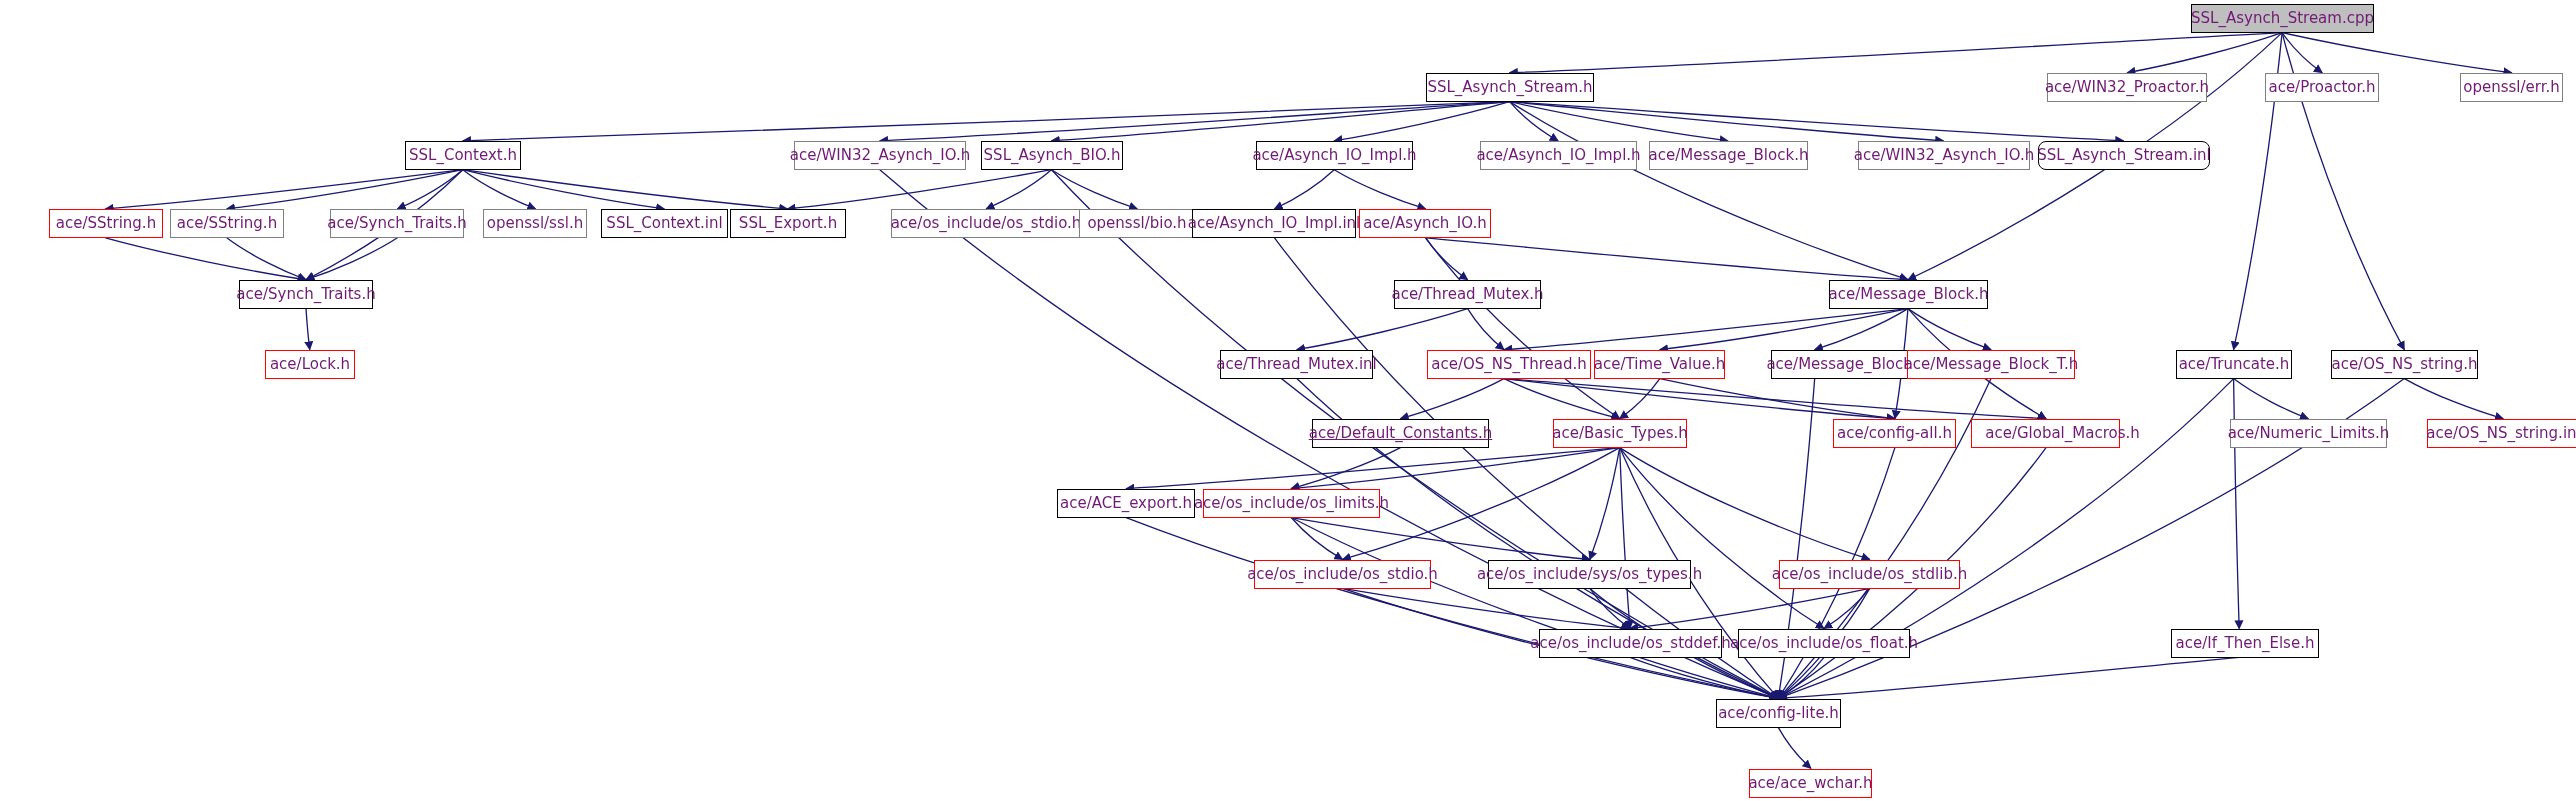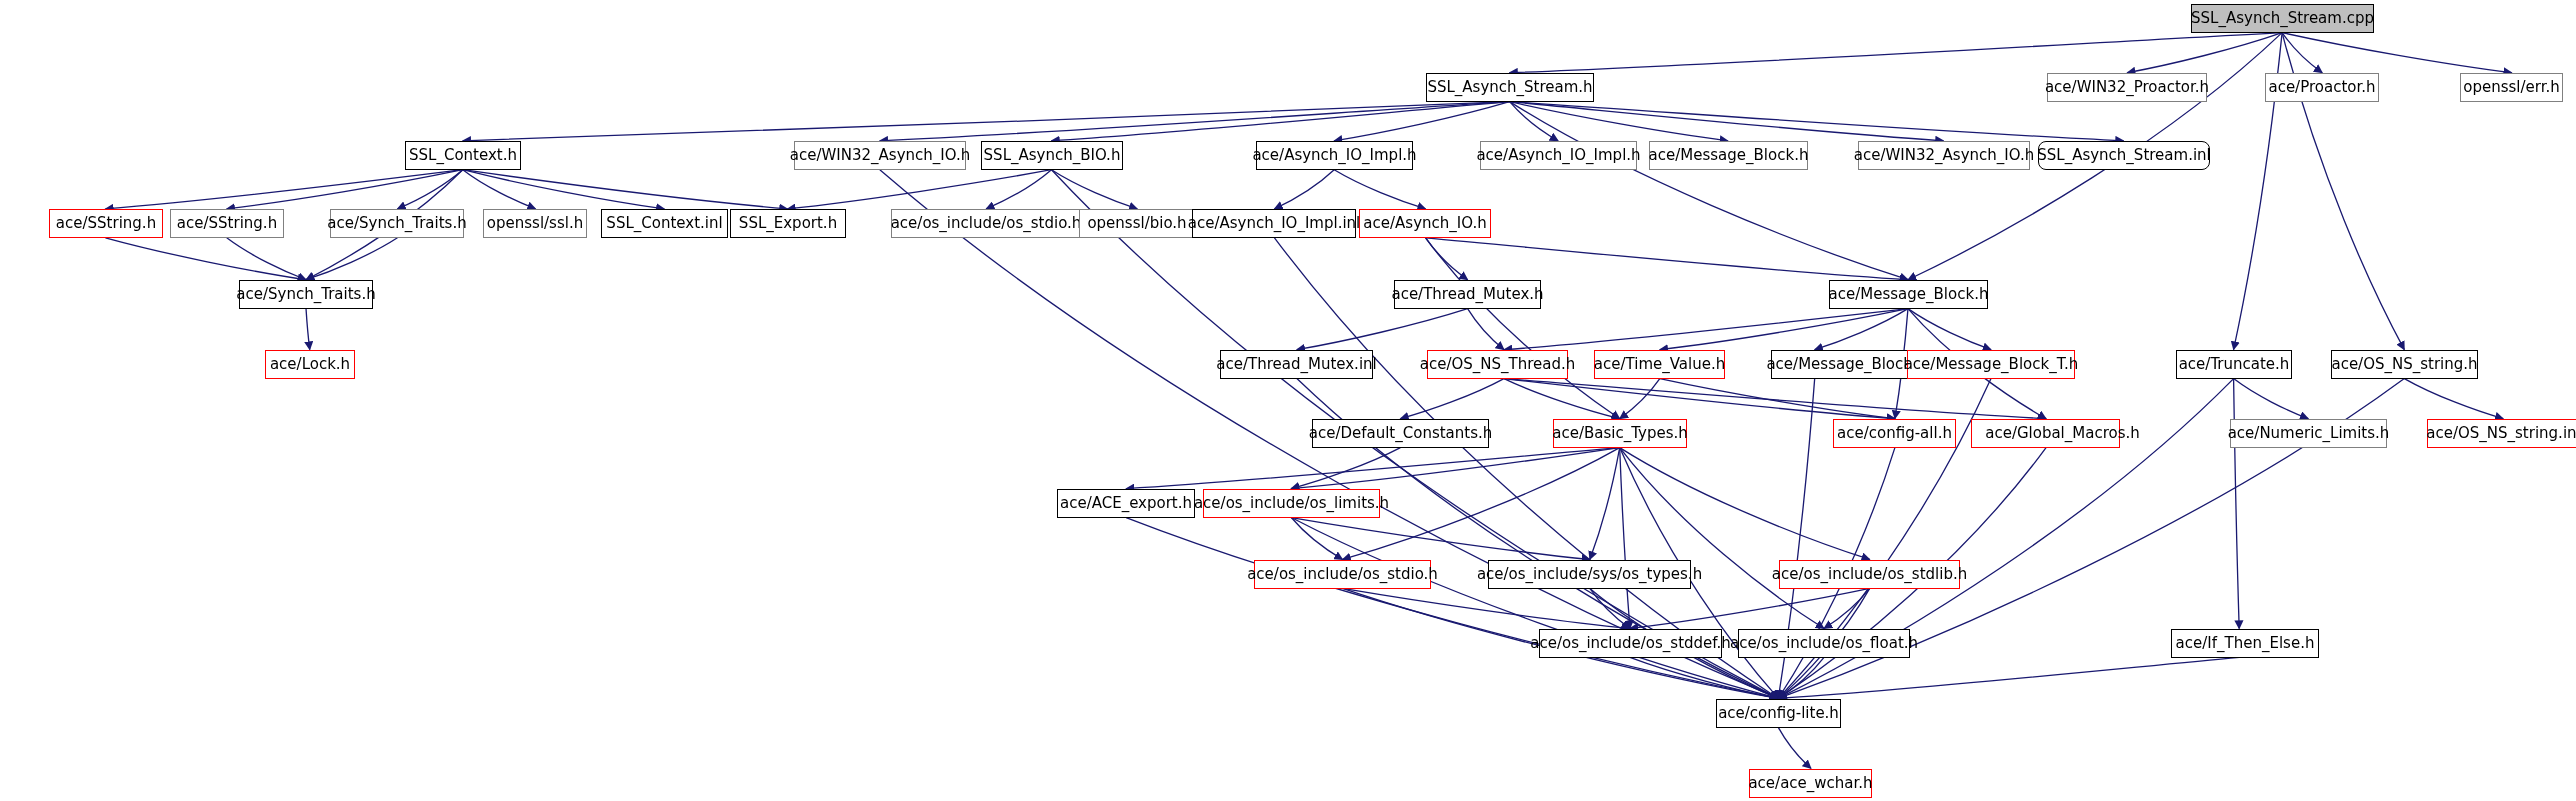--- a/index.html
+++ b/index.html
@@ -26,21 +26,21 @@
   }
   .node {
     position: absolute;
     box-sizing: border-box;
     display: flex;
     align-items: center;
     justify-content: center;
     height: 29px;
     background: #ffffff;
     border: 0.9px solid #808080;
-    color: #000000;
+    color: #701a75;
     font-size: 15px;
     line-height: 1;
     white-space: nowrap;
     letter-spacing: 0px;
     cursor: pointer;
     z-index: 5;
   }
   .node.black {
     border: 1.9px solid #000000;
   }
@@ -233,39 +233,39 @@
       </div>
       <div class="node black" style="left: 1829px; top: 280px; width: 159px;">
         <span class="label">ace/Message_Block.h</span>
       </div>
       <div class="node red" style="left: 265px; top: 350px; width: 90px;">
         <span class="label">ace/Lock.h</span>
       </div>
       <div class="node black" style="left: 1220px; top: 350px; width: 153px;">
         <span class="label">ace/Thread_Mutex.inl</span>
       </div>
-      <div class="node red" style="left: 1427px; top: 350px; width: 141px;">
+      <div class="node red" style="left: 1427px; top: 350px; width: 164px;">
         <span class="label">ace/OS_NS_Thread.h</span>
       </div>
       <div class="node red" style="left: 1594px; top: 350px; width: 131px;">
         <span class="label">ace/Time_Value.h</span>
       </div>
       <div class="node black" style="left: 1735px; top: 350px; width: 159px; margin-left: 36px;">
         <span class="label">ace/Message_Block.inl</span>
       </div>
       <div class="node red" style="left: 1907px; top: 350px; width: 168px;">
         <span class="label">ace/Message_Block_T.h</span>
       </div>
       <div class="node black" style="left: 2176px; top: 350px; width: 116px;">
         <span class="label">ace/Truncate.h</span>
       </div>
       <div class="node black" style="left: 2331px; top: 350px; width: 147px;">
         <span class="label">ace/OS_NS_string.h</span>
       </div>
-      <div class="node black" style="left: 1312px; top: 419px; width: 177px;">
+      <div class="node black" style="left: 1312px; top: 419px; width: 177px; text-decoration: underline;">
         <span class="label">ace/Default_Constants.h</span>
       </div>
       <div class="node red" style="left: 1553px; top: 419px; width: 134px;">
         <span class="label">ace/Basic_Types.h</span>
       </div>
       <div class="node red" style="left: 1833px; top: 419px; width: 123px;">
         <span class="label">ace/config-all.h</span>
       </div>
       <div class="node red" style="left: 1971px; top: 419px; width: 149px; padding-left: 34px;">
         <span class="label">ace/Global_Macros.h</span>

